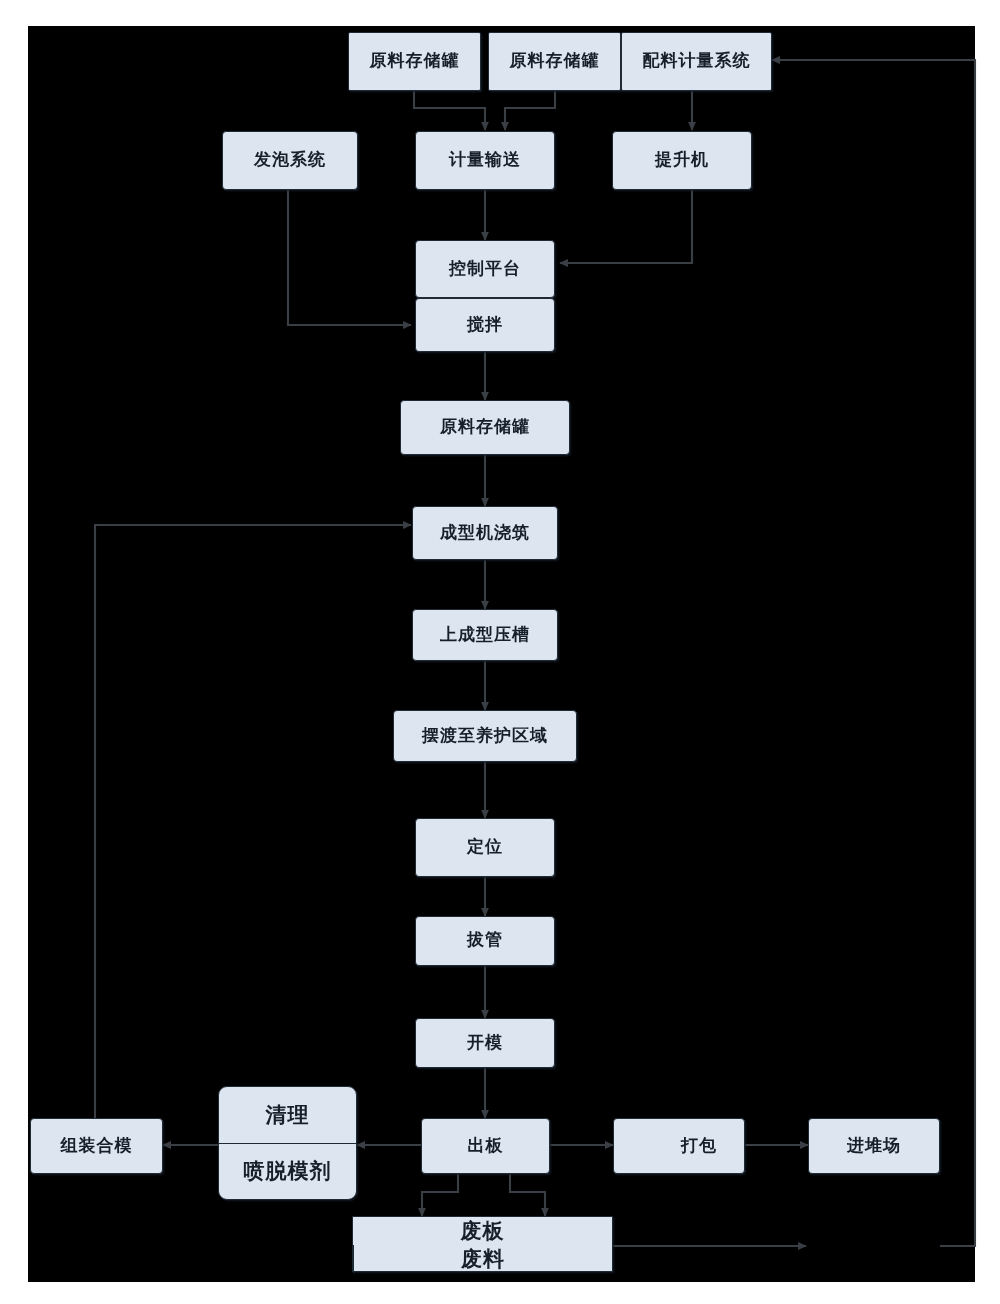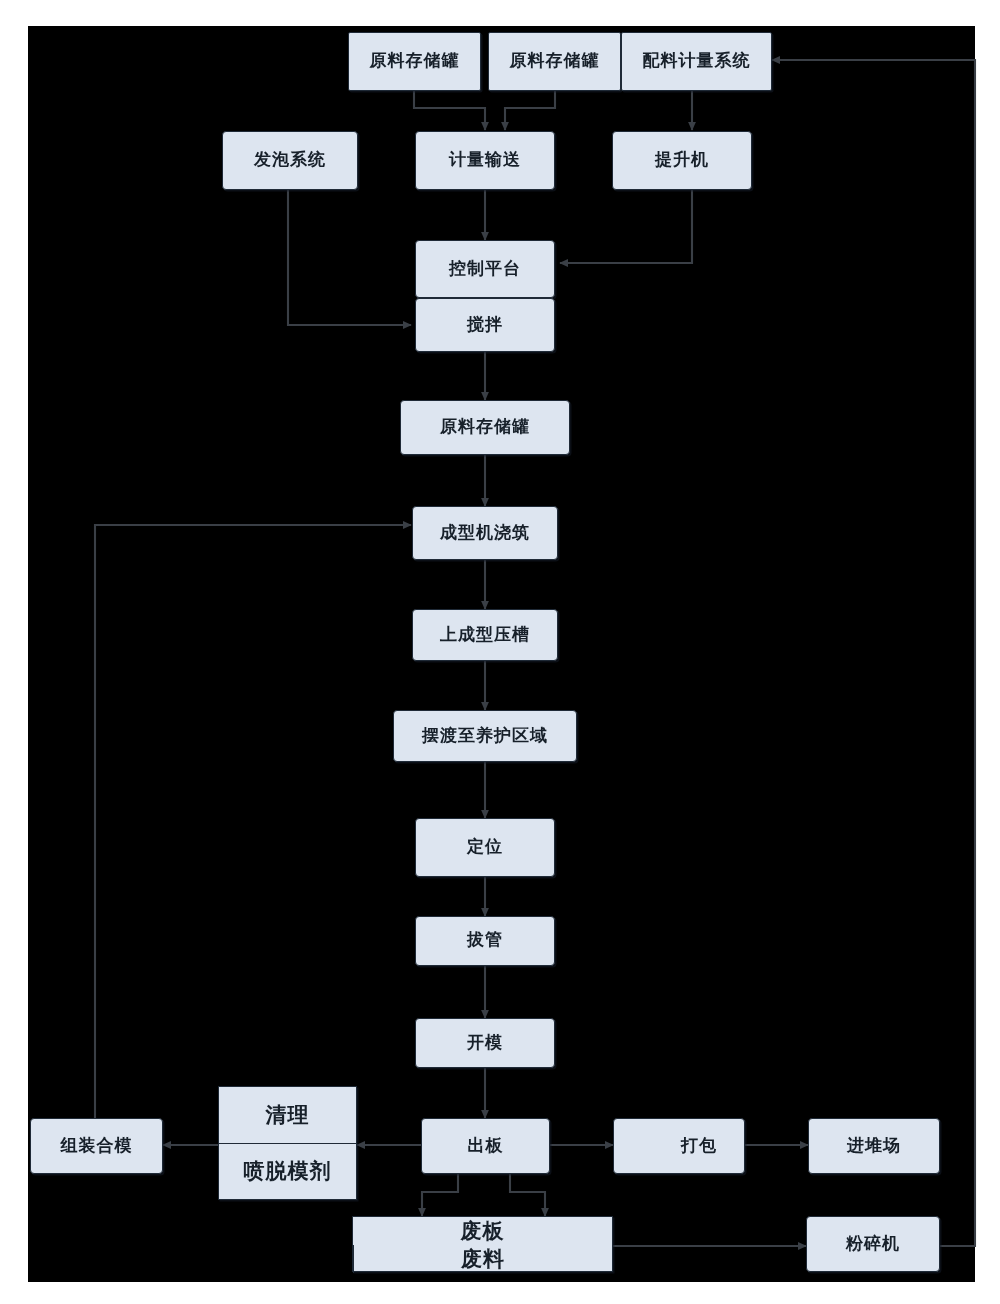--- a/index.html
+++ b/index.html
@@ -45,21 +45,21 @@
     letter-spacing: 1px;
     text-align: center;
     line-height: 1.1;
     box-shadow: 1.5px 1.5px 0 rgba(20,28,40,0.55);
   }
   .node.sq { border-radius: 2px; }
   .stack {
     position: absolute;
     box-sizing: border-box;
     border: 1.6px solid #1f2a37;
-    border-radius: 0;
+    border-radius: 9px;
     background: #dde5f0;
     display: flex;
     flex-direction: column;
     box-shadow: 1.5px 1.5px 0 rgba(20,28,40,0.55);
   }
   .stack > .cell {
     flex: 1 1 50%;
     display: flex;
     align-items: center;
     justify-content: center;
@@ -229,17 +229,14 @@
 
   <div class="hstack" style="left:352px; top:1216px; width:261px; height:56px;">
     <div class="cell">
       <span>废板</span>
     </div>
     <div class="cell">
       <span>废料</span>
     </div>
   </div>
 
-  <div class="node" style="left:806px; top:1216px; width:134px; height:56px;">
-    <span>粉碎机</span>
-  </div>
 
 </div>
 
 </body></html>

